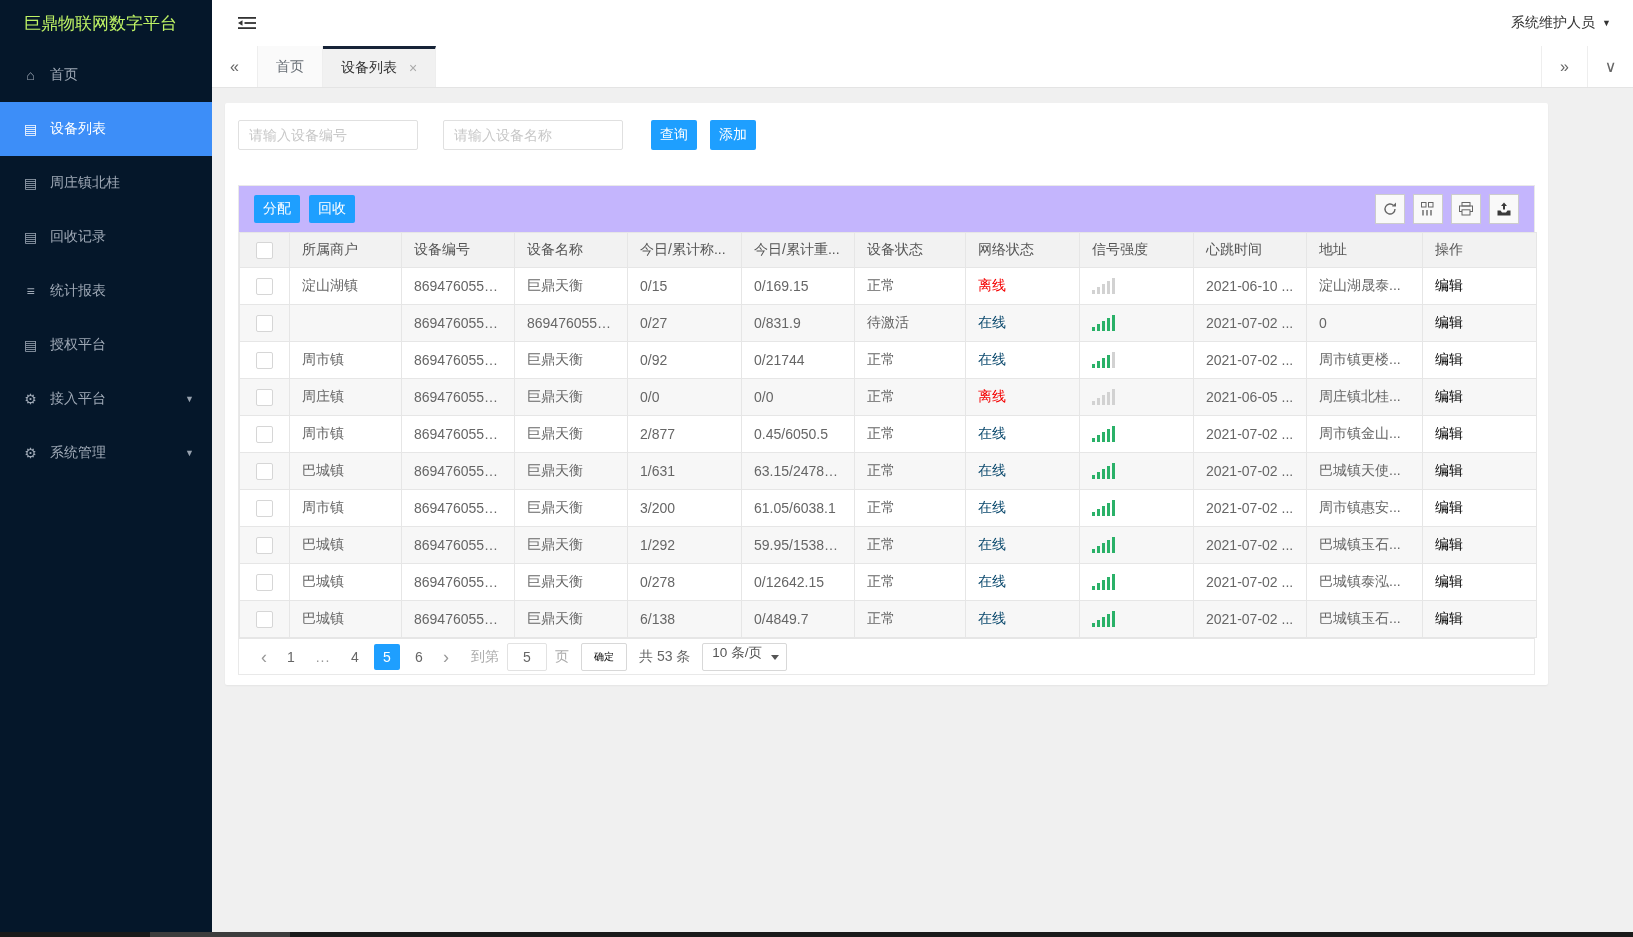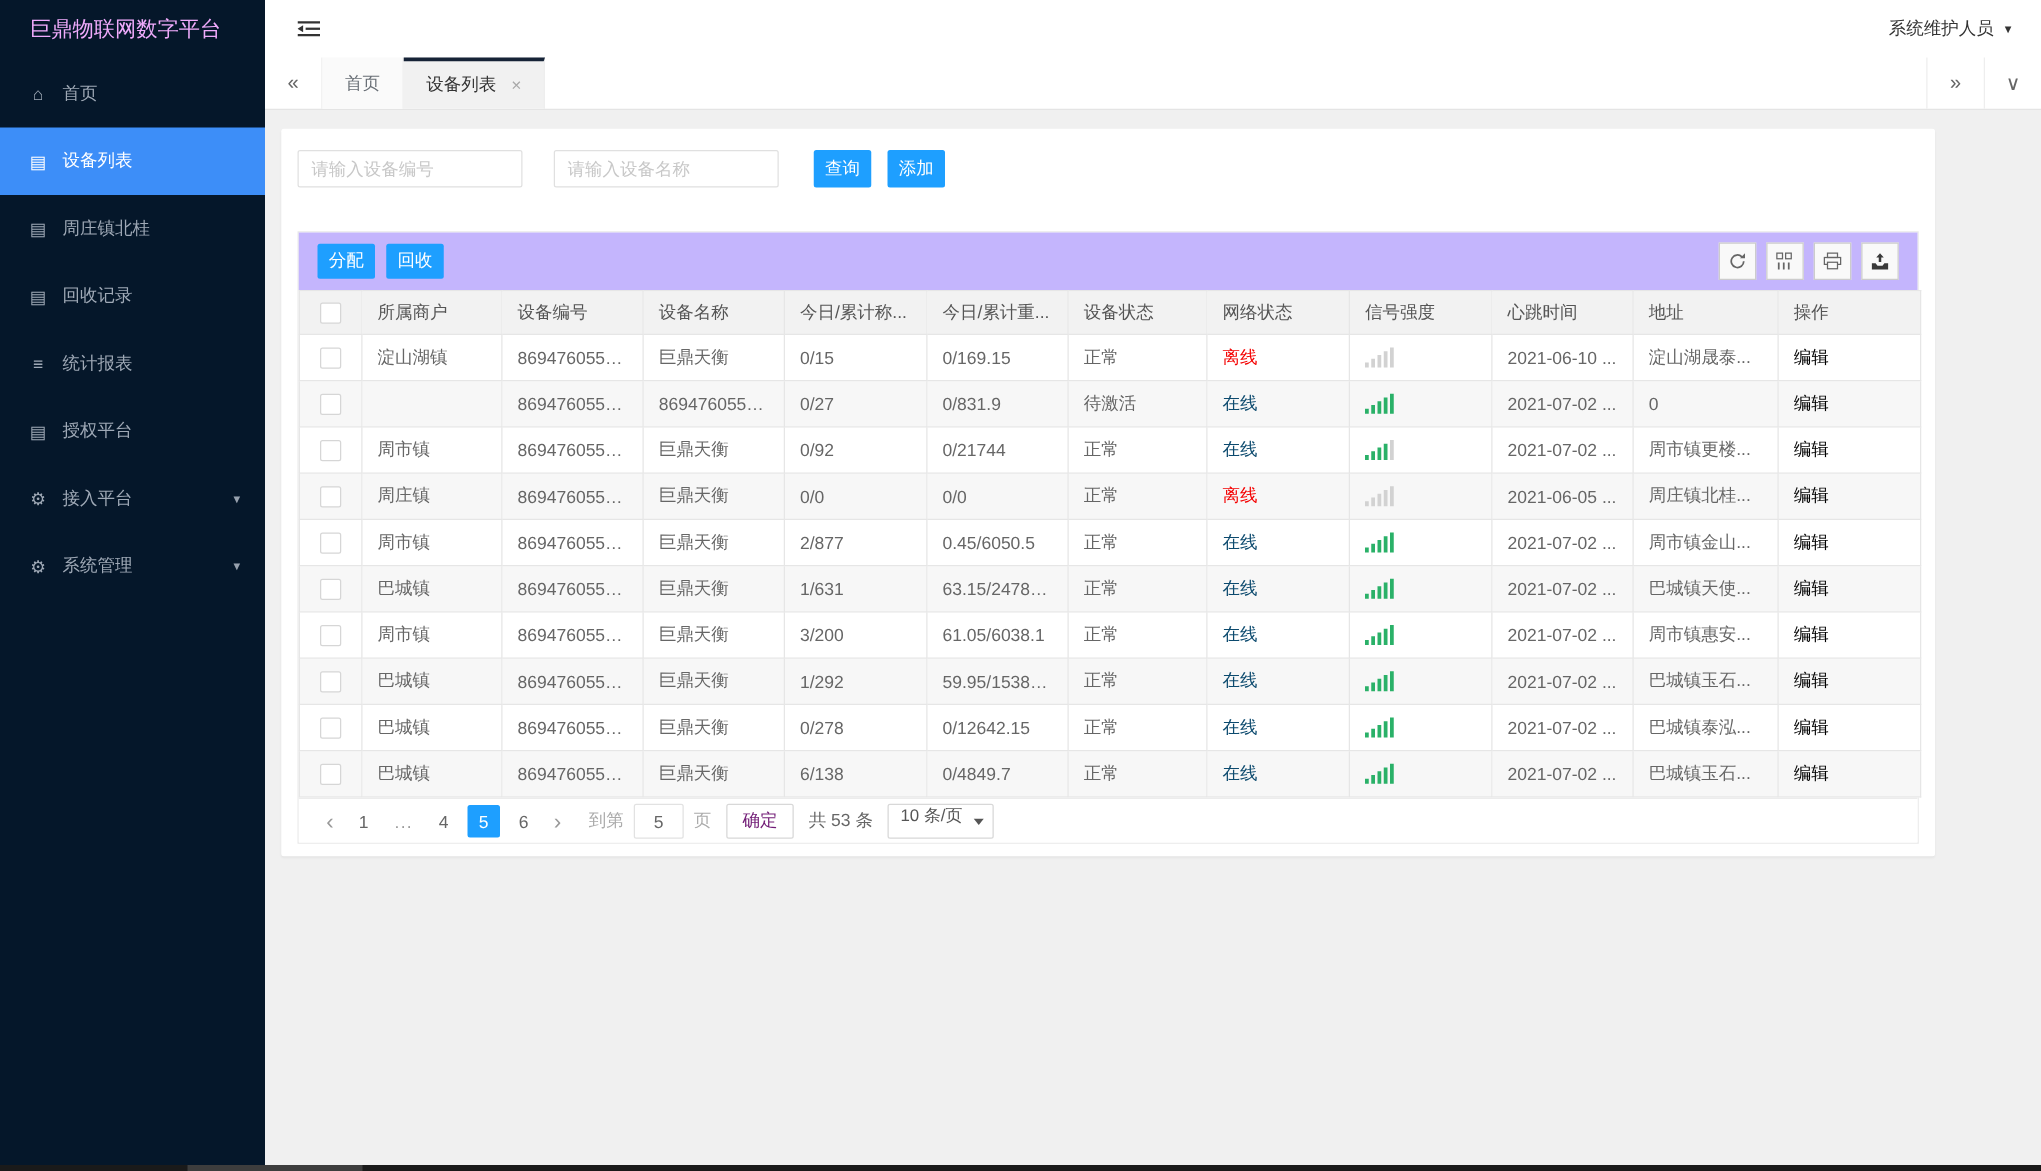--- a/index.html
+++ b/index.html
@@ -2,21 +2,21 @@
 <html><head>
 <meta charset="utf-8">
 <style>
 *{margin:0;padding:0;box-sizing:border-box}
 html,body{width:1633px;height:937px;overflow:hidden}
 body{font-family:"Liberation Sans","DejaVu Sans",sans-serif;background:#fff;position:relative}
 .app{display:flex;width:1633px;height:937px}
 
 
 .sidebar{width:212px;flex-shrink:0;background:#05172a;height:100%}
-.side-title{height:48px;line-height:48px;padding-left:24px;color:#f0abfc;font-size:17px;white-space:nowrap}
+.side-title{height:48px;line-height:48px;padding-left:24px;color:#bef264;font-size:17px;white-space:nowrap}
 .side-item{height:54px;display:flex;align-items:center;padding:0 18px 0 22px;font-size:14px;color:#9fa9b6;cursor:pointer}
 .side-item.active{background:#3d8ef8;color:#fff}
 .side-icon{width:17px;height:16px;margin-right:11px;font-size:14px;line-height:16px;text-align:center;display:inline-block;position:relative;flex-shrink:0}
 .side-label{white-space:nowrap}
 .side-arrow{margin-left:auto;font-size:9px;color:#97a1ae}
 .icon-person::before{content:"";position:absolute;left:5px;top:0;width:7px;height:7px;border-radius:50%;background:currentColor}
 .icon-person::after{content:"";position:absolute;left:2px;top:8px;width:13px;height:7px;border-radius:7px 7px 2px 2px;background:currentColor}
 
 
 .main{flex:1;display:flex;flex-direction:column;min-width:0}
@@ -72,21 +72,21 @@
 .signal .bar.off{background:#d2d2d2}
 
 .pagination{height:36px;background:#fff;display:flex;align-items:center;padding:0 14px;font-size:14px;color:#666;border-top:1px solid #e6e6e6}
 .pg-arrow{color:#999;font-size:18px;padding:0 8px;cursor:pointer;line-height:1}
 .pg-page{min-width:26px;height:26px;line-height:26px;text-align:center;margin:0 3px;cursor:pointer;border-radius:2px}
 .pg-page.active{background:#1e9fff;color:#fff;cursor:default}
 .pg-page.ellipsis{color:#999;cursor:default;letter-spacing:1px}
 .pg-goto{color:#ababab;margin:0 8px 0 14px}
 .pg-input{width:40px;height:28px;border:1px solid #e2e2e2;border-radius:2px;text-align:center;font-size:14px;color:#666;outline:none;font-family:inherit}
 .pg-unit{color:#ababab;margin:0 12px 0 8px}
-.pg-confirm{height:28px;padding:0 12px;background:#fff;border:1px solid #d8d8d8;border-radius:2px;font-size:14px;color:#701a75;cursor:pointer;font-family:Liberation Mono, monospace}
+.pg-confirm{height:28px;padding:0 12px;background:#fff;border:1px solid #d8d8d8;border-radius:2px;font-size:10px;color:#000000;cursor:pointer;font-family:Liberation Mono, monospace}
 .pg-total{margin:0 12px}
 .pg-select{height:28px;border:1px solid #d8d8d8;border-radius:2px;display:flex;align-items:flex-start;padding:0 24px 0 9px;position:relative;cursor:pointer;color:#555;font-size:13.5px}
 .pg-select .sel-arrow{position:absolute;right:7px;top:11px;width:0;height:0;border-left:4px solid transparent;border-right:4px solid transparent;border-top:5px solid #555}
 
 .bottom-strip{position:absolute;left:0;bottom:0;width:1633px;height:5px;background:#1a1a1a}
 .bottom-thumb{position:absolute;left:150px;top:0;width:140px;height:5px;background:#3d3d3d}
 </style>
 </head>
 <body>
 

